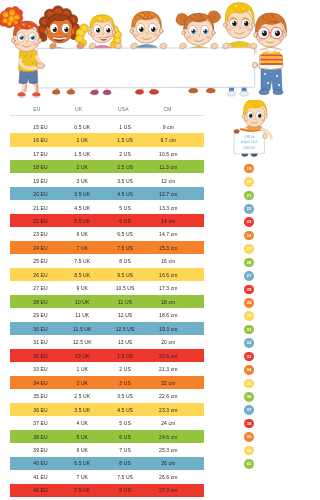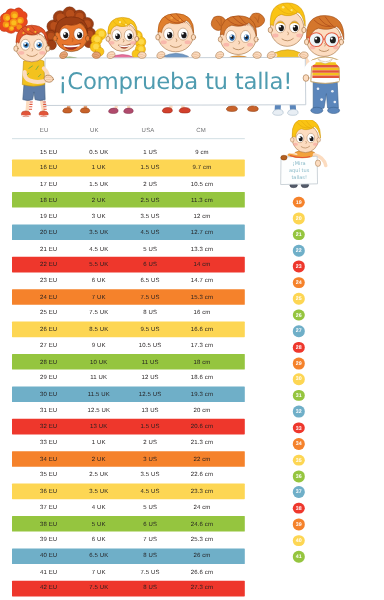--- a/index.html
+++ b/index.html
@@ -417,21 +417,20 @@
       <ellipse cx="277.4" cy="33.3" rx="2.5" ry="2.8" fill="#1e1e1e"></ellipse>
       <circle cx="263.4" cy="32.1" r=".95" fill="#fff"></circle>
           <circle cx="276.4" cy="32.1" r=".95" fill="#fff"></circle>
       <path d="M270.4 36 q1.4 1.2 .2 2.6" stroke="#9d6b3a" stroke-width=".5" fill="none"></path>
       <path d="M266 41.5 q4.2 3 8 0" stroke="#9d6b3a" stroke-width=".55" fill="none" stroke-linecap="round"></path>
       <ellipse cx="260.5" cy="39.5" rx="2.4" ry="1.5" fill="#f59b9b" opacity=".55"></ellipse>
       <ellipse cx="280" cy="39.5" rx="2.4" ry="1.5" fill="#f59b9b" opacity=".55"></ellipse>
     </g>
   </svg>
   </div>
-  <div id="title">¡Comprueba tu talla!</div>
   <div id="sign">
   <svg width="52" height="62" viewBox="0 0 52 62" xmlns="http://www.w3.org/2000/svg">
 
     <g>
       <path d="M15 46 l-.5 8 M24 46 l.5 8" stroke="#e9eef2" stroke-width="3" stroke-linecap="round"></path>
       <path d="M9.6 54.3 q0 -1.9 3 -1.9 q3.2 0 3.2 1.9 q0 2.1 -3.2 2.1 q-3 0 -3 -2.1z" fill="#545b6a" stroke="#2c3240" stroke-width=".4"></path>
       <path d="M19 54.3 q0 -1.9 3 -1.9 q3.2 0 3.2 1.9 q0 2.1 -3.2 2.1 q-3 0 -3 -2.1z" fill="#545b6a" stroke="#2c3240" stroke-width=".4"></path>
     </g>
 
     <path d="M14 27 q8 -4 16 0 l1 11 q-9 3 -18 0z" fill="#f2a23c" stroke="#b96b12" stroke-width=".45"></path>

